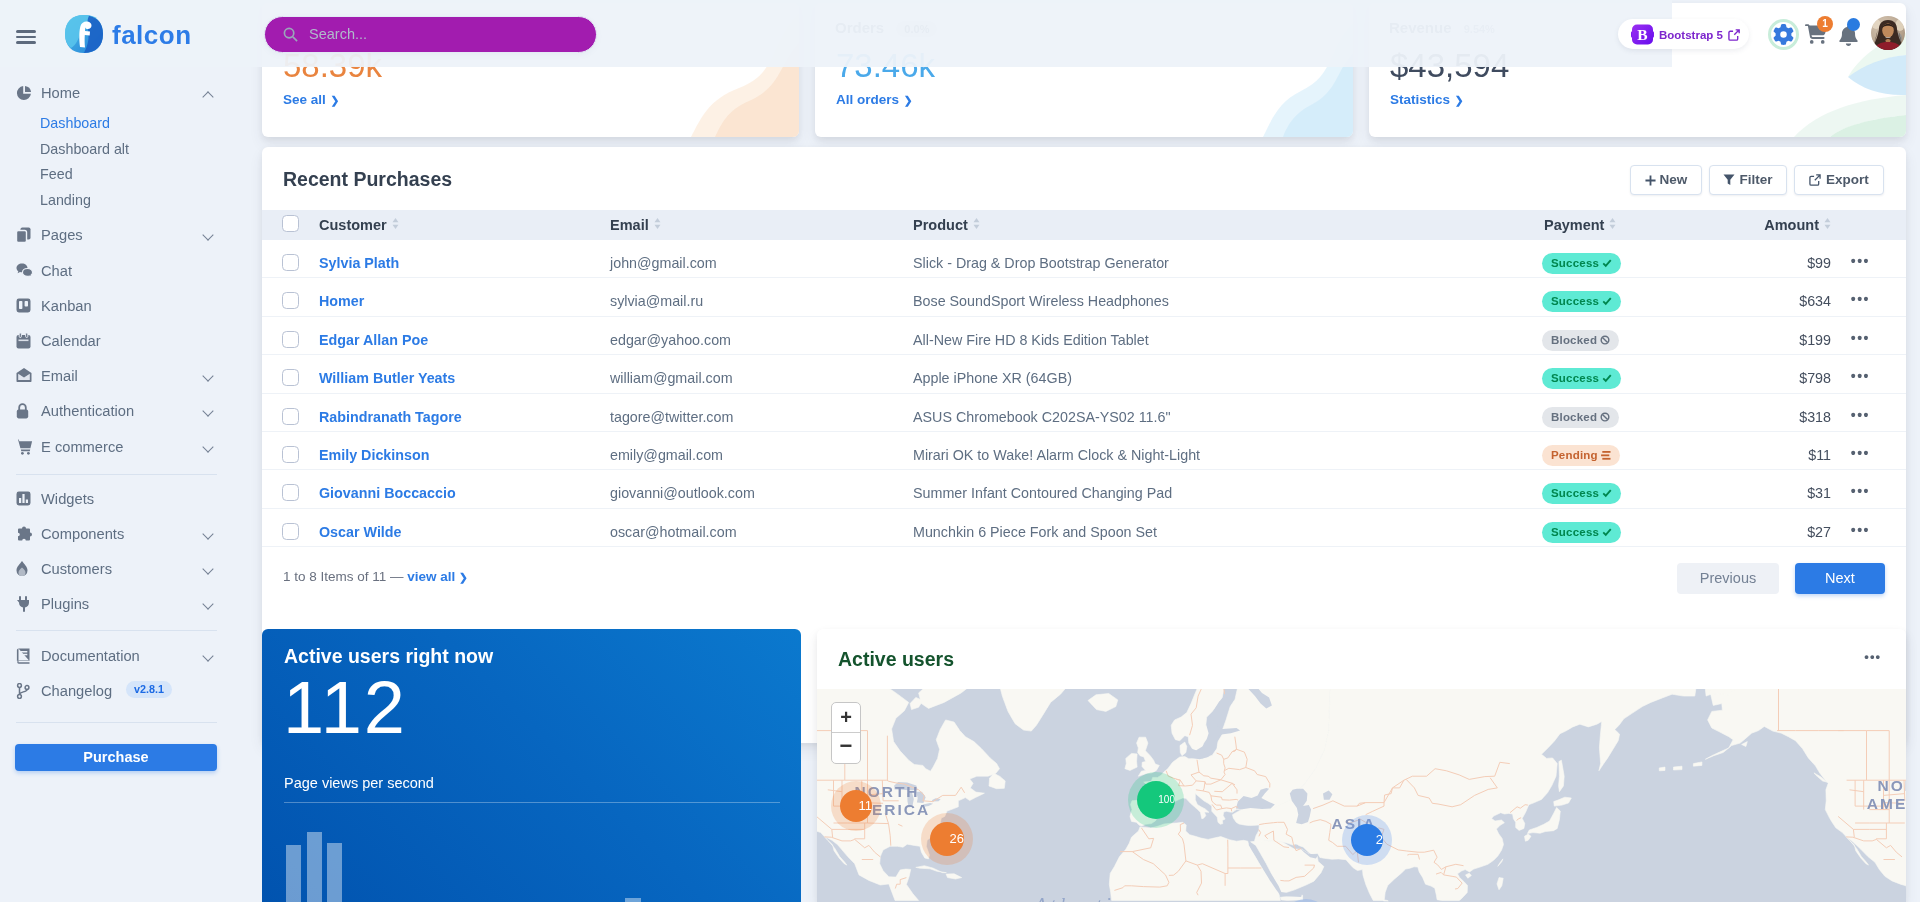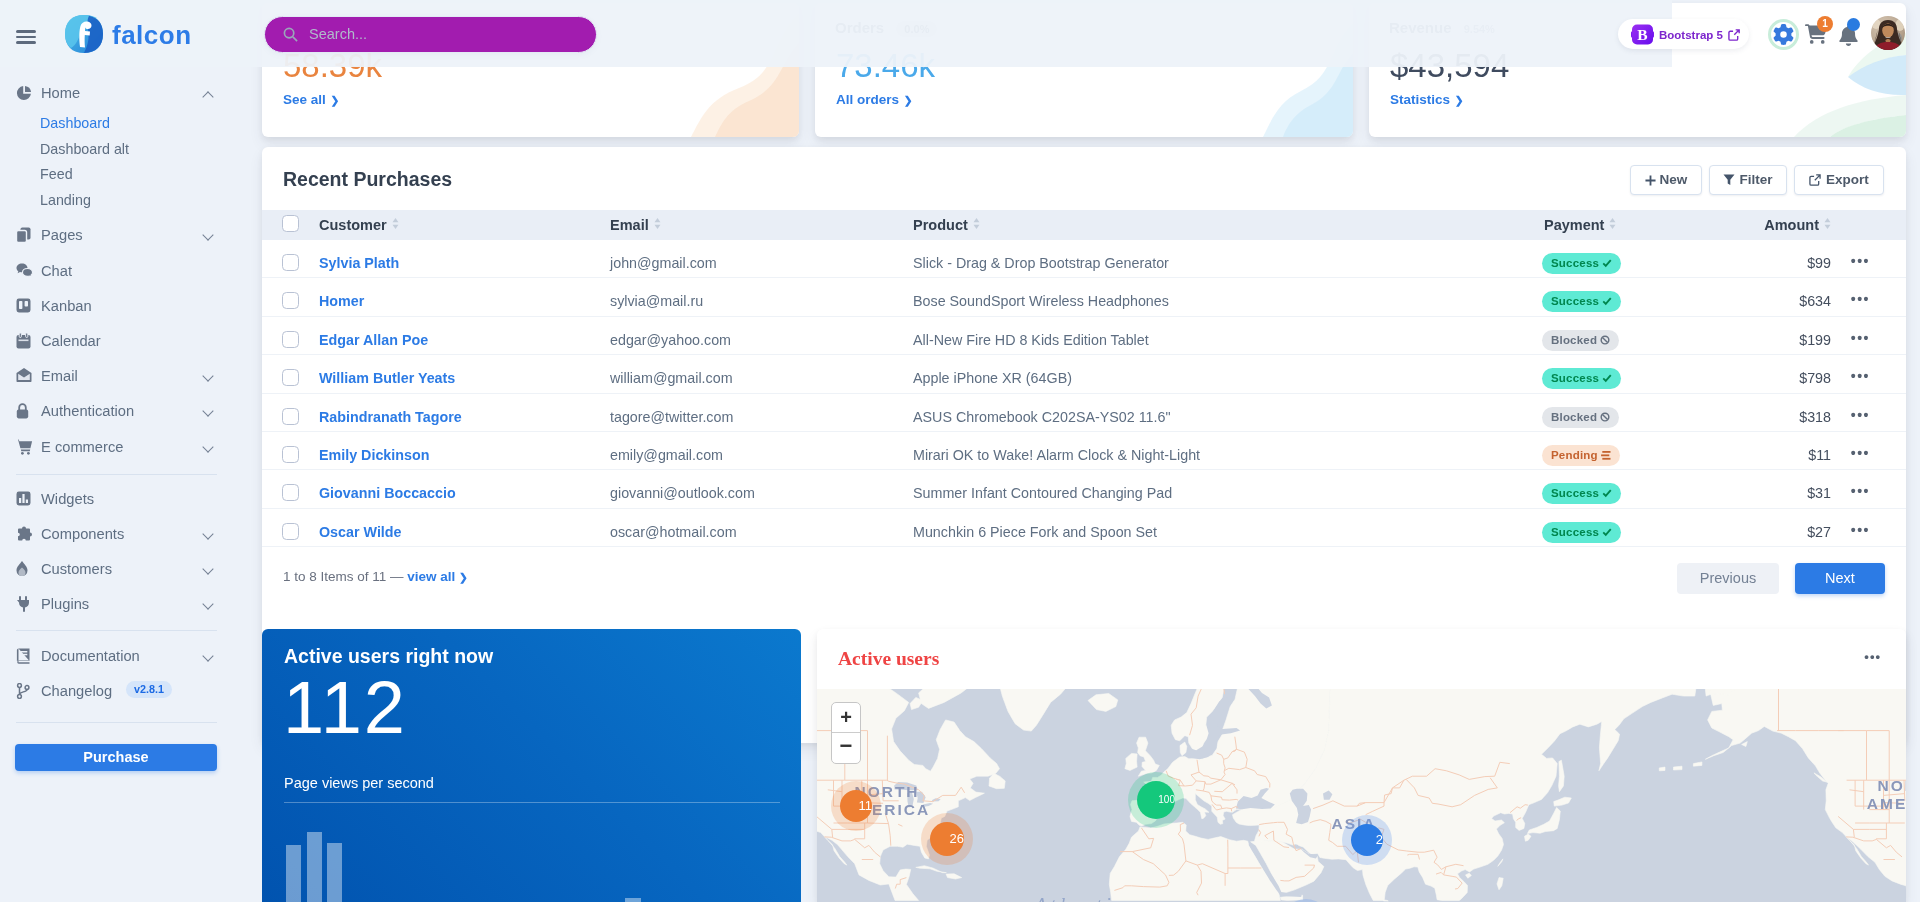--- a/index.html
+++ b/index.html
@@ -464,21 +464,21 @@
   <div style="position:absolute; left:21px; top:36px; font-size:74px; font-weight:400; color:#fff; letter-spacing:2px;">112</div>
   <div style="position:absolute; left:22px; top:146px; font-size:14.5px; color:#fff;">Page views per second</div>
   <div style="position:absolute; left:22px; top:173px; width:496px; border-top:1px solid rgba(255,255,255,.3);"></div>
   <div style="position:absolute; left:24px; bottom:0; width:15px; height:57px; background:rgba(255,255,255,.42);"></div>
   <div style="position:absolute; left:45px; bottom:0; width:15px; height:70px; background:rgba(255,255,255,.42);"></div>
   <div style="position:absolute; left:65px; bottom:0; width:15px; height:59px; background:rgba(255,255,255,.42);"></div>
   <div style="position:absolute; left:363px; bottom:0; width:16px; height:4px; background:rgba(255,255,255,.42);"></div>
 </div>
 
 <div class="card" id="mapcard">
-  <div style="position:absolute; left:21px; top:19px; font-size:19.5px; font-weight:600; color:#ef4444;font-family:Liberation Serif, serif;">Active users</div>
+  <div style="position:absolute; left:21px; top:19px; font-size:19.5px; font-weight:600; color:#14532d;">Active users</div>
   <div style="position:absolute; right:25px; top:20px; color:#566171; font-weight:bold; letter-spacing:1px; font-size:13px;">•••</div>
   <div id="mapwrap" style="position:absolute; left:0; top:60px; width:1089px; height:213px; background:#cbd3e0; overflow:hidden;">
 <svg width="1089" height="213" viewBox="0 0 1089 213" style="position:absolute;left:0;top:0;">
 <rect x="0" y="0" width="1089" height="213" fill="#cbd3e0"></rect>
 <g fill="#f9f8f3" stroke="#f9f8f3" stroke-width="0.6">
 <path d="M-0.6,-2.7 L22.1,-6.2 L44.8,-6.2 L61.9,-7.6 L78.9,3.9 L91.7,13.4 L87.4,21.8 L78.9,29.2 L74.6,40.0 L76.6,52.6 L83.2,62.1 L91.7,71.2 L97.3,75.5 L105.9,76.4 L108.7,79.7 L113.5,82.2 L116.1,78.1 L120.6,69.4 L122.6,60.3 L119.2,50.7 L123.2,40.5 L128.6,30.9 L137.1,33.1 L142.8,41.6 L148.4,47.7 L156.9,52.6 L164.6,59.8 L173.1,68.9 L179.6,74.6 L182.5,79.7 L178.8,84.3 L171.1,87.2 L159.8,87.2 L152.7,90.0 L156.1,94.3 L153.3,98.9 L158.9,103.1 L167.4,104.2 L158.4,108.6 L152.7,111.5 L148.4,108.6 L141.3,111.8 L141.3,117.8 L134.2,120.6 L130.0,122.0 L127.7,127.4 L124.3,129.1 L122.9,135.6 L125.7,139.5 L120.0,142.6 L115.8,146.7 L110.1,151.3 L109.3,157.3 L112.4,166.1 L111.5,169.9 L107.8,169.0 L104.4,163.2 L103.0,157.3 L97.3,156.4 L90.2,155.2 L86.0,158.2 L80.3,157.3 L73.2,157.3 L66.1,160.9 L63.3,167.6 L62.7,174.7 L66.1,181.7 L71.8,187.8 L78.9,188.1 L83.2,180.9 L88.8,180.1 L93.7,180.4 L92.2,187.3 L89.4,195.4 L95.9,204.8 L101.6,211.4 L78.0,211.4 L71.8,194.9 L63.3,196.0 L51.9,191.4 L42.0,185.9 L37.7,174.7 L30.7,167.6 L20.7,155.8 L15.0,151.3 L7.1,147.3 L3.7,143.6 L-0.6,142.0 L-3.4,137.2 L-7.7,131.4 L-11.9,122.3 L-12.5,111.8 L-11.9,101.6 L-9.1,93.9 L-16.2,87.2 L-21.9,81.0 L-28.9,70.3 L-34.6,58.9 L-43.1,49.2 L-50.2,46.7 L-57.3,42.6 L-74.4,36.3 L-85.7,44.2 L-90.0,46.7 L-94.2,54.1 L-102.7,61.2 L-114.1,63.5 L-122.6,66.7 L-128.3,68.9 L-119.8,63.5 L-111.2,56.5 L-108.4,49.2 L-119.8,44.2 L-126.9,40.0 L-129.7,33.6 L-125.4,25.2 L-116.9,22.4 L-122.6,16.4 L-132.5,13.4 L-136.8,9.0 L-125.4,3.9 L-116.9,5.2 L-109.8,5.2 L-102.7,-2.7 L-85.7,-6.2 L-57.3,-13.3 L-28.9,-13.3 L-11.9,-13.3 Z"></path>
 <path d="M27.2,174.7 L22.1,169.0 L17.0,161.7 L15.6,155.8 L10.8,151.3 L7.4,147.6 L12.2,152.8 L17.9,159.4 L22.7,167.6 L27.8,173.3 L29.8,176.1 Z"></path>
 <path d="M172.0,97.0 L179.6,99.7 L187.3,99.3 L188.2,91.9 L182.5,87.2 L176.8,84.3 L172.6,89.2 Z"></path>
 <path d="M98.8,178.4 L107.3,176.7 L115.8,179.0 L125.7,183.7 L129.4,183.7 L120.0,182.3 L113.0,179.8 L103.0,179.2 Z"></path>
 <path d="M129.1,185.1 L137.1,184.8 L144.7,188.6 L138.5,190.0 L130.5,188.6 Z"></path>

